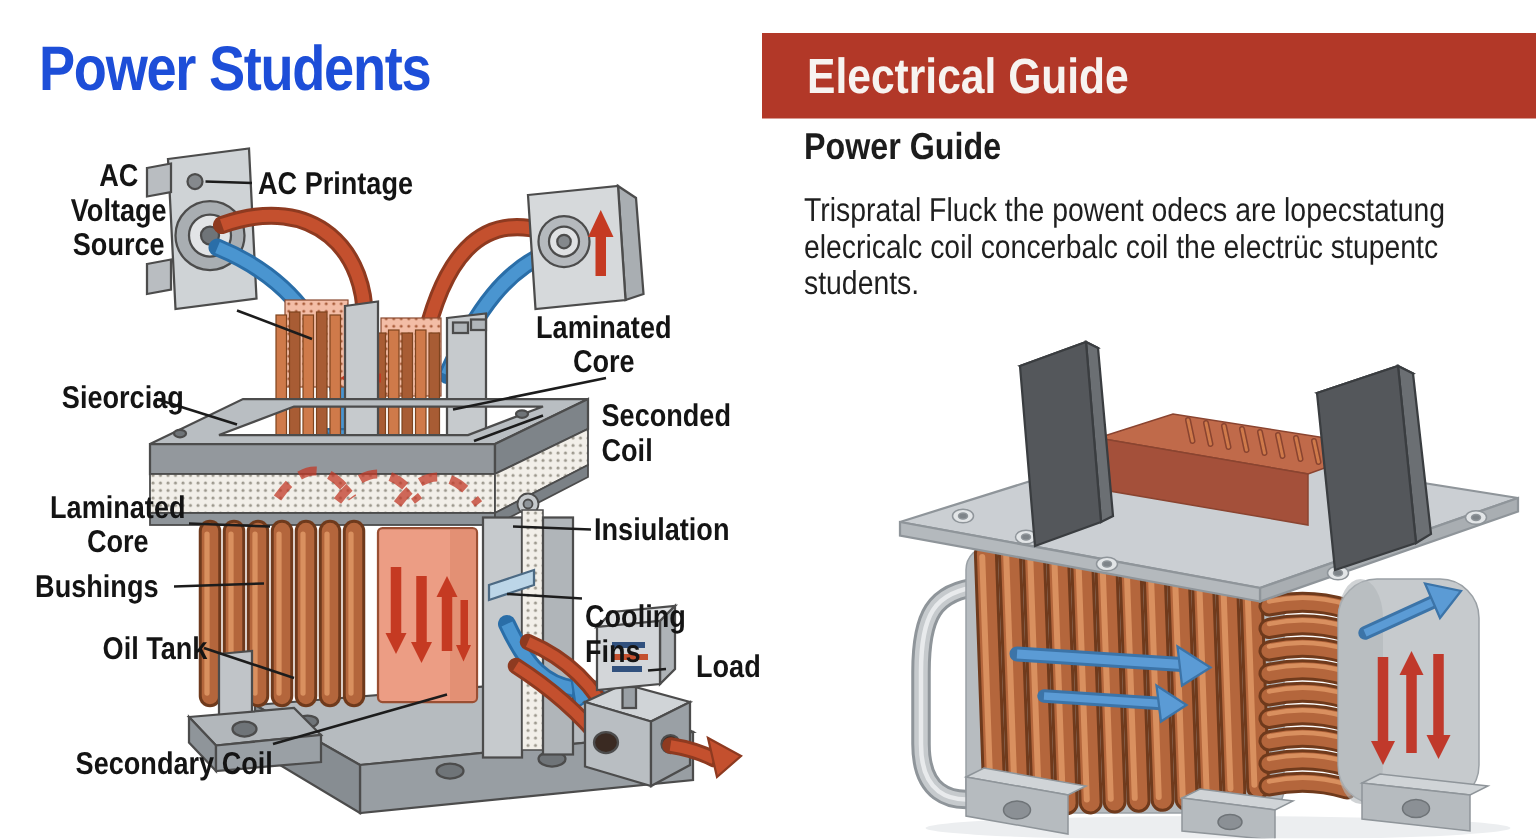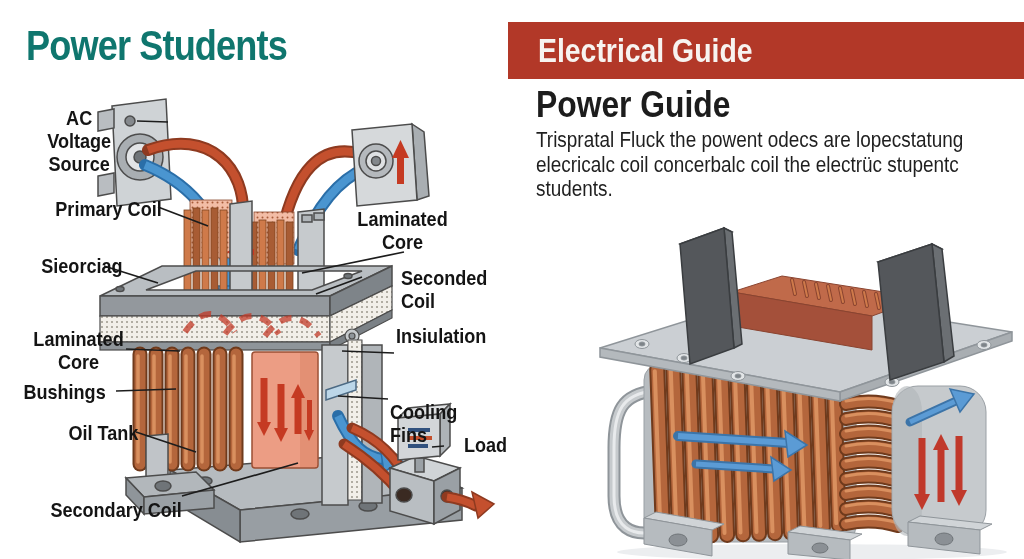--- a/index.html
+++ b/index.html
@@ -4,34 +4,34 @@
 <style>
   html,body{margin:0;padding:0;}
   body{width:1024px;height:559px;background:#ffffff;overflow:hidden;position:relative;
        font-family:"Liberation Sans",sans-serif;color:#141414;}
   .stage{position:absolute;inset:0;}
   .panel{position:absolute;top:0;bottom:0;}
   #left-panel{left:0;width:506px;background:#fff;}
   #right-panel{left:506px;width:518px;background:#fff;}
   svg{position:absolute;left:0;top:0;}
   .title{position:absolute;left:26px;top:22px;font-size:42px;font-weight:bold;
-         letter-spacing:-1px;color:#0f766e;white-space:nowrap;}
+         letter-spacing:-1px;color:#1d4ed8;white-space:nowrap;}
   .sx{display:inline-block;transform:scaleX(.86);}
   .oL{transform-origin:left center;}
   .oR{transform-origin:right center;}
   .oC{transform-origin:center center;}
   .label{position:absolute;font-weight:bold;font-size:21px;line-height:1.1;
          white-space:pre-line;color:#141414;}
   .ctr{text-align:center;}
   .rgt{text-align:right;}
   
   .banner{position:absolute;left:2px;right:0;top:22px;height:57px;background:#b23828;
           display:flex;align-items:center;}
   .banner-text{color:#f7f3f0;font-size:33px;font-weight:bold;margin-left:30px;white-space:nowrap;}
-  .heading{position:absolute;left:30px;top:84px;font-size:37px;font-weight:bold;color:#1c1c1c;white-space:nowrap;}
+  .heading{position:absolute;left:30px;top:84px;font-size:25px;font-weight:bold;color:#1c1c1c;white-space:nowrap;}
   .para{position:absolute;left:30px;top:128px;width:560px;font-size:22px;line-height:1.12;
         color:#1f1f1f;white-space:pre-line;}
 </style>
 </head>
 <body>
 
 <div class="stage">
 
   <div id="left-panel" class="panel">
 
@@ -252,28 +252,28 @@
         <line x1="116" y1="391" x2="176" y2="389"></line>
         <line x1="136" y1="432" x2="196" y2="452"></line>
         <line x1="444" y1="446" x2="432" y2="447"></line>
         <line x1="182" y1="496" x2="298" y2="463"></line>
       </g>
     </svg>
 
     <div class="label ctr" style="left:36px;top:106px;width:86px;"><span class="sx oC">AC
 Voltage
 Source</span></div>
-    <div class="label rgt" style="left:20px;top:197px;width:142px;"><span class="sx oR">Primary Coil</span></div>
+    <div class="label" style="left:172px;top:111px;"><span class="sx oL">AC Printage</span></div>
     <div class="label rgt" style="left:28px;top:254px;width:90px;"><span class="sx oR">Sieorciag</span></div>
     <div class="label ctr" style="left:350px;top:207px;width:100px;"><span class="sx oC">Laminated
 Core</span></div>
     <div class="label" style="left:364px;top:266px;margin-left:37px;"><span class="sx oL">Seconded Coil</span></div>
     <div class="label ctr" style="left:26px;top:327px;width:104px;"><span class="sx oC">Laminated
 Core</span></div>
-    <div class="label" style="left:396px;top:324px;text-align:center;"><span class="sx oL">Insiulation</span></div>
+    <div class="label" style="left:396px;top:342px;text-align:center;"><span class="sx oL">Insiulation</span></div>
     <div class="label rgt" style="left:8px;top:380px;width:98px;"><span class="sx oR">Bushings</span></div>
     <div class="label" style="left:390px;top:400px;"><span class="sx oL">Cooling Fins</span></div>
     <div class="label rgt" style="left:40px;top:421px;width:98px;"><span class="sx oR">Oil Tank</span></div>
     <div class="label" style="left:464px;top:433px;"><span class="sx oL">Load</span></div>
     <div class="label rgt" style="left:28px;top:486px;width:154px;margin-top:12px;"><span class="sx oR">Secondary Coil</span></div>
   </div>
 
   <div id="right-panel" class="panel">
     <div class="banner">
       <span class="banner-text"><span class="sx oL">Electrical Guide</span></span>

